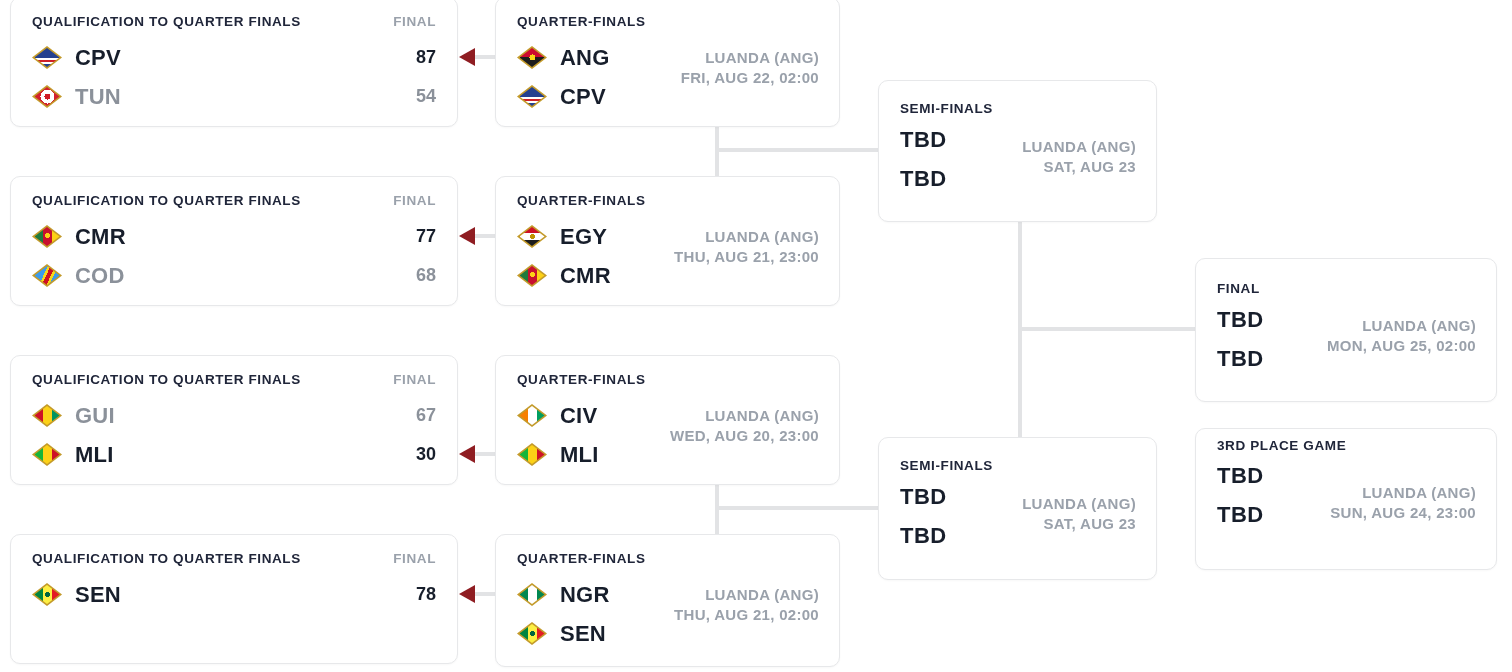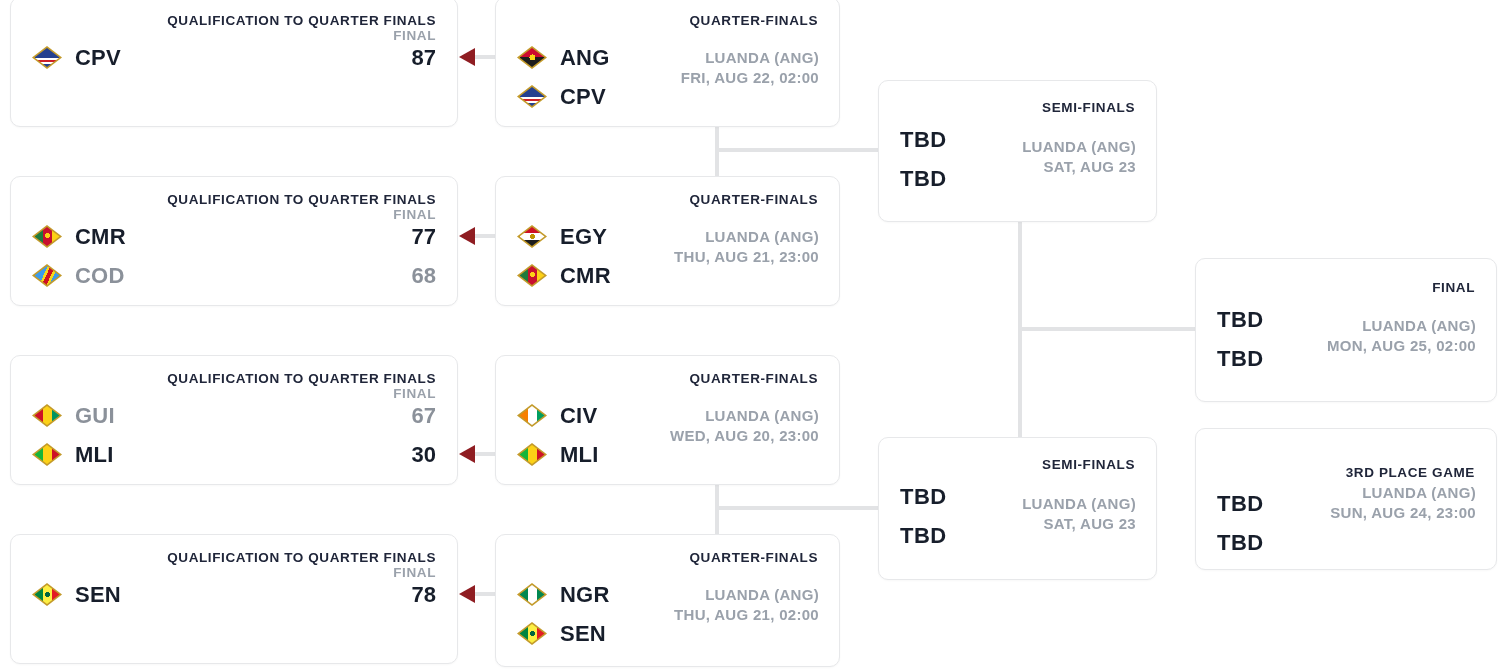--- a/index.html
+++ b/index.html
@@ -13,45 +13,44 @@
   
   .card{
     position:absolute;
     background:#fff;
     border:1px solid #e7e8ea;
     border-radius:10px;
     box-shadow:0 1px 2px rgba(20,24,35,.03);
     box-sizing:border-box;
   }
   .card-head{
-    display:flex;justify-content:space-between;align-items:flex-end;
+    display:flex;justify-content:space-between;align-items:center;
     margin:15px 21px 0 21px;
     height:16px;
-    flex-direction:column;
   }
   .card-title{
     font-size:13.5px;font-weight:700;letter-spacing:.045em;
     color:#20263a;white-space:nowrap;
   }
   .card-status{
     font-size:13.5px;font-weight:700;letter-spacing:.045em;
     color:#9aa1ab;
   }
   .rows{margin-top:9px;}
   .team-row{
     display:flex;align-items:center;
     height:39px;padding:0 21px;
   }
   .team-code{
     font-size:22px;font-weight:800;letter-spacing:.01em;
     color:#171e2b;
   }
   .team-score{
     margin-left:auto;
-    font-size:22px;font-weight:800;color:#171e2b;
+    font-size:18px;font-weight:800;color:#171e2b;
   }
   .loss .team-code,.loss .team-score{color:#8b919a;}
   .tbd-row{height:39px;display:flex;align-items:flex-start;padding:0 21px;}
   .tbd-row .team-code{letter-spacing:.02em;}
   
   .venue-block{
     position:absolute;right:20px;
     text-align:right;line-height:20px;
     font-size:15px;font-weight:600;letter-spacing:.02em;
     color:#9aa1ab;white-space:nowrap;
@@ -119,20 +118,25 @@
     <div class="card-head">
       <span class="card-title">QUALIFICATION TO QUARTER FINALS</span>
       <span class="card-status">FINAL</span>
     </div>
     <div class="rows">
       <div class="team-row">
         <span class="flag f-cpv"></span>
         <span class="team-code">CPV</span>
         <span class="team-score">87</span>
       </div>
+      <div class="team-row loss">
+        <span class="flag f-tun"></span>
+        <span class="team-code">TUN</span>
+        <span class="team-score">54</span>
+      </div>
     </div>
   </div>
 
   <div class="card" style="left:10px;top:176px;width:448px;height:130px;">
     <div class="card-head">
       <span class="card-title">QUALIFICATION TO QUARTER FINALS</span>
       <span class="card-status">FINAL</span>
     </div>
     <div class="rows">
       <div class="team-row">
@@ -309,21 +313,21 @@
         <span class="team-code">TBD</span>
       </div>
     </div>
     <div class="venue-block" style="top:57px;">
       <div>LUANDA (ANG)</div>
       <div>MON, AUG 25, 02:00</div>
     </div>
   </div>
 
   <div class="card" style="left:1195px;top:428px;width:302px;height:142px;">
-    <div class="card-head" style="margin-top:36px;">
+    <div class="card-head" style="margin-top:8px;">
       <span class="card-title">3RD PLACE GAME</span>
     </div>
     <div class="rows" style="margin-top:10px;">
       <div class="tbd-row">
         <span class="team-code">TBD</span>
       </div>
       <div class="tbd-row">
         <span class="team-code">TBD</span>
       </div>
     </div>

